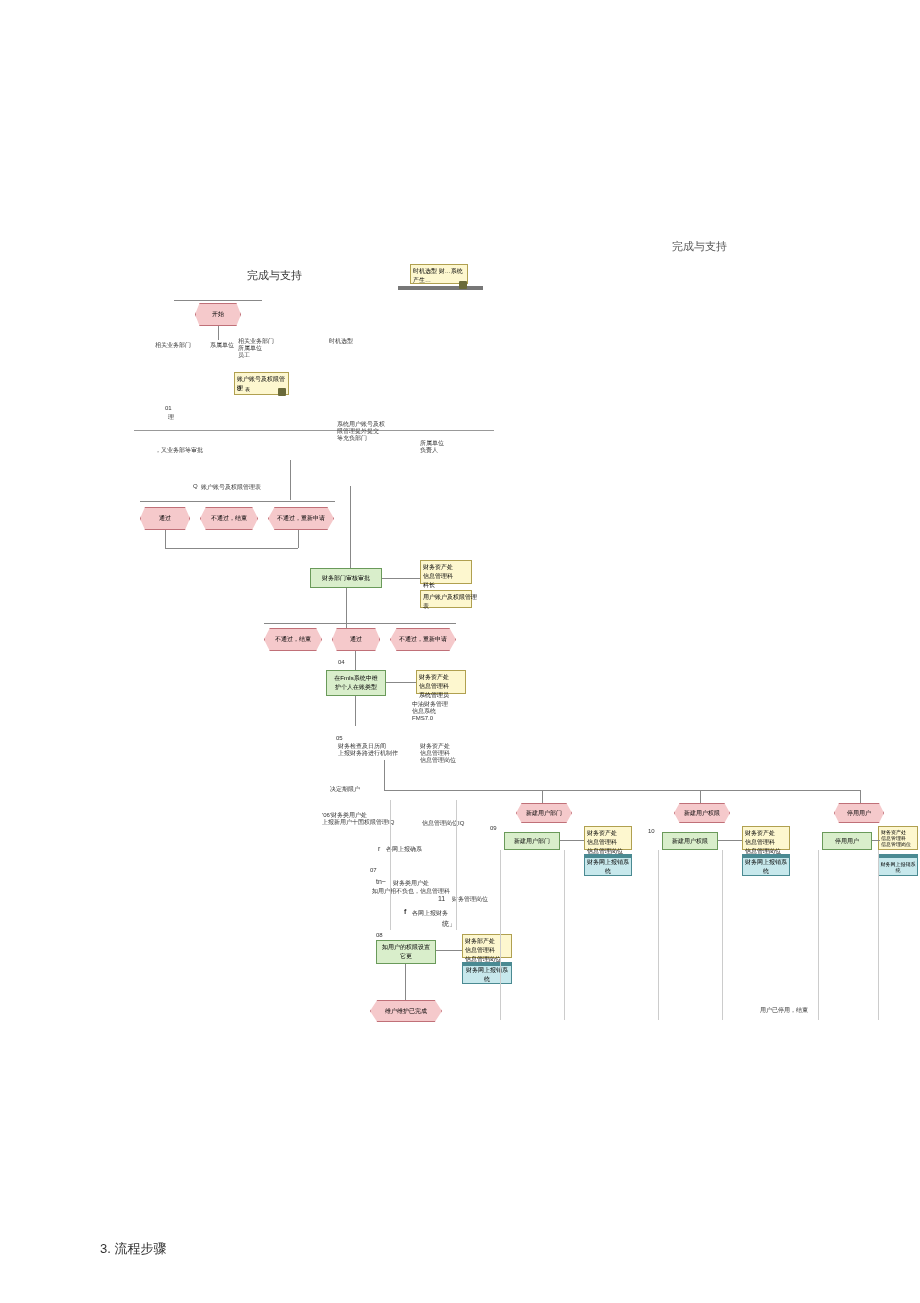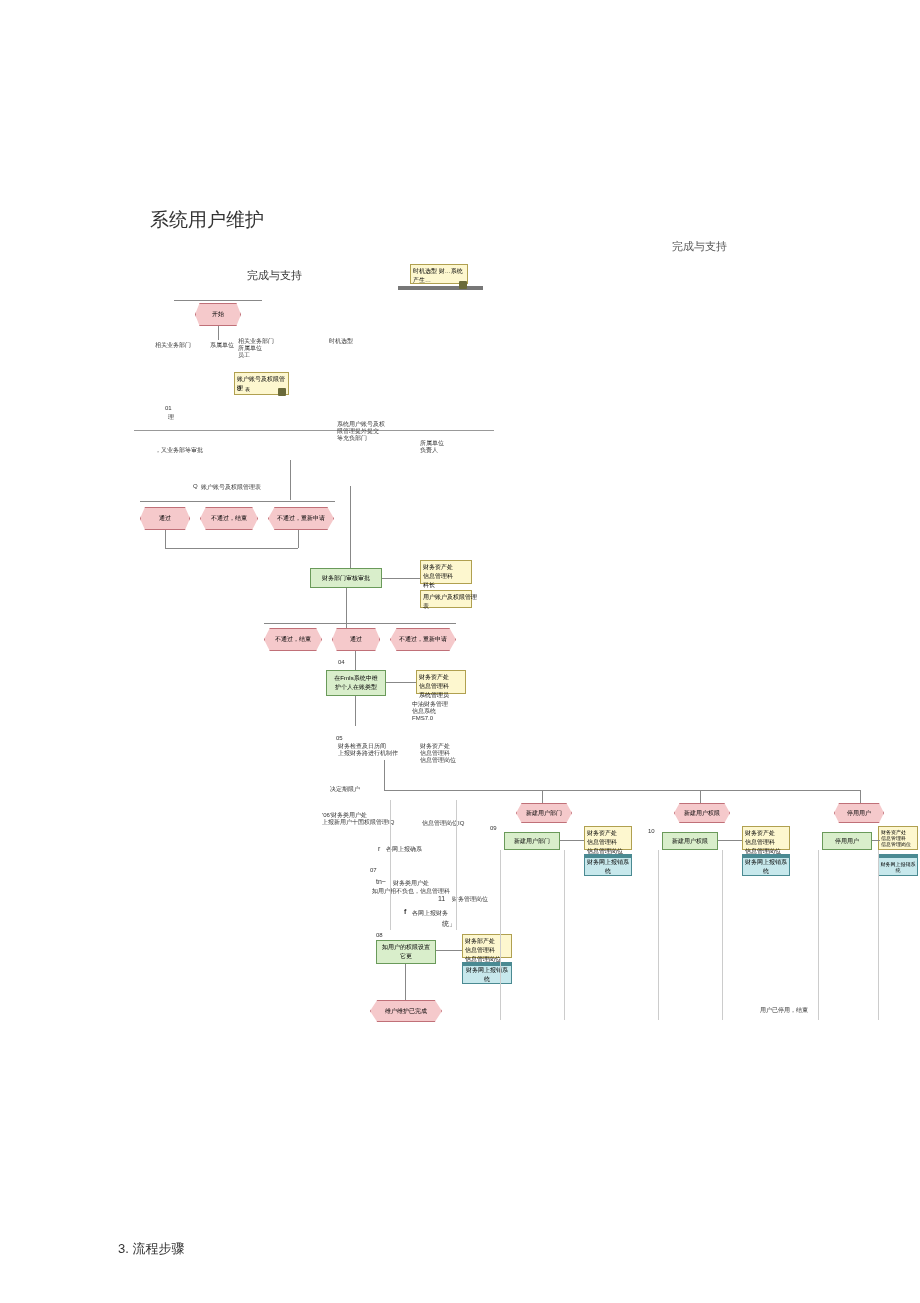--- a/index.html
+++ b/index.html
@@ -14,32 +14,31 @@
   .yellow-note { position: absolute; background: #fdf7cf; border:1px solid #b0a050; font-size:6px; padding:2px; }
   .pink-hex { position: absolute; background: #f5c9cb; border:1px solid #c07078; font-size:6px; text-align:center; display:flex; align-items:center; justify-content:center; clip-path: polygon(10% 0, 90% 0, 100% 50%, 90% 100%, 10% 100%, 0 50%); }
   .green-box { position: absolute; background: #d9eecb; border:1px solid #6a9a5a; font-size:6px; text-align:center; display:flex; align-items:center; justify-content:center; padding:2px; }
   .cyan-store { position: absolute; background: #c7e8ec; border:1px solid #4a8a92; font-size:6px; text-align:center; display:flex; align-items:center; justify-content:center; border-top:4px solid #4a8a92; padding:2px; }
   .tiny { position: absolute; font-size:6px; color:#333; line-height:1.2; }
   .tiny7 { position: absolute; font-size:7px; color:#333; line-height:1.2; }
   .thin-line-h { position: absolute; height:1px; background:#888; }
   .thin-line-v { position: absolute; width:1px; background:#888; }
   .faint-line-v { position: absolute; width:1px; background:#ccc; }
 
-  .sec3 { position: absolute; left: 118px; top: 1240px; font-size: 13px; color:#333; }
+  .sec3 { position: absolute; left: 100px; top: 1240px; font-size: 13px; color:#333; }
   .rule { position: absolute; height:1px; background:#999; }
   .icon-dot { display:inline-block; width:8px; height:8px; background:#6a6a3a; border-radius:1px; vertical-align:middle; }
   .shadow-bar { position:absolute; background:#777; }
 </style>
 </head>
 <body>
 
 <div class="page">
 
   <div class="title-block">
-    <div class="title-sub">系统用户维护</div>
   </div>
   <div class="hdr-right">完成与支持</div>
   <div class="hdr-mid">完成与支持</div>
 
   <div class="yellow-note" style="left:410px; top:264px; width:58px; height:20px;">时机选型 财…系统产生…</div>
   <div class="shadow-bar" style="left:398px; top:286px; width:85px; height:4px;"></div>
   <span class="icon-dot" style="position:absolute; left:459px; top:281px;"></span>
 
   <div class="pink-hex" style="left:195px; top:303px; width:46px; height:23px;">开始</div>
   <div class="thin-line-h" style="left:174px; top:300px; width:88px;"></div>

